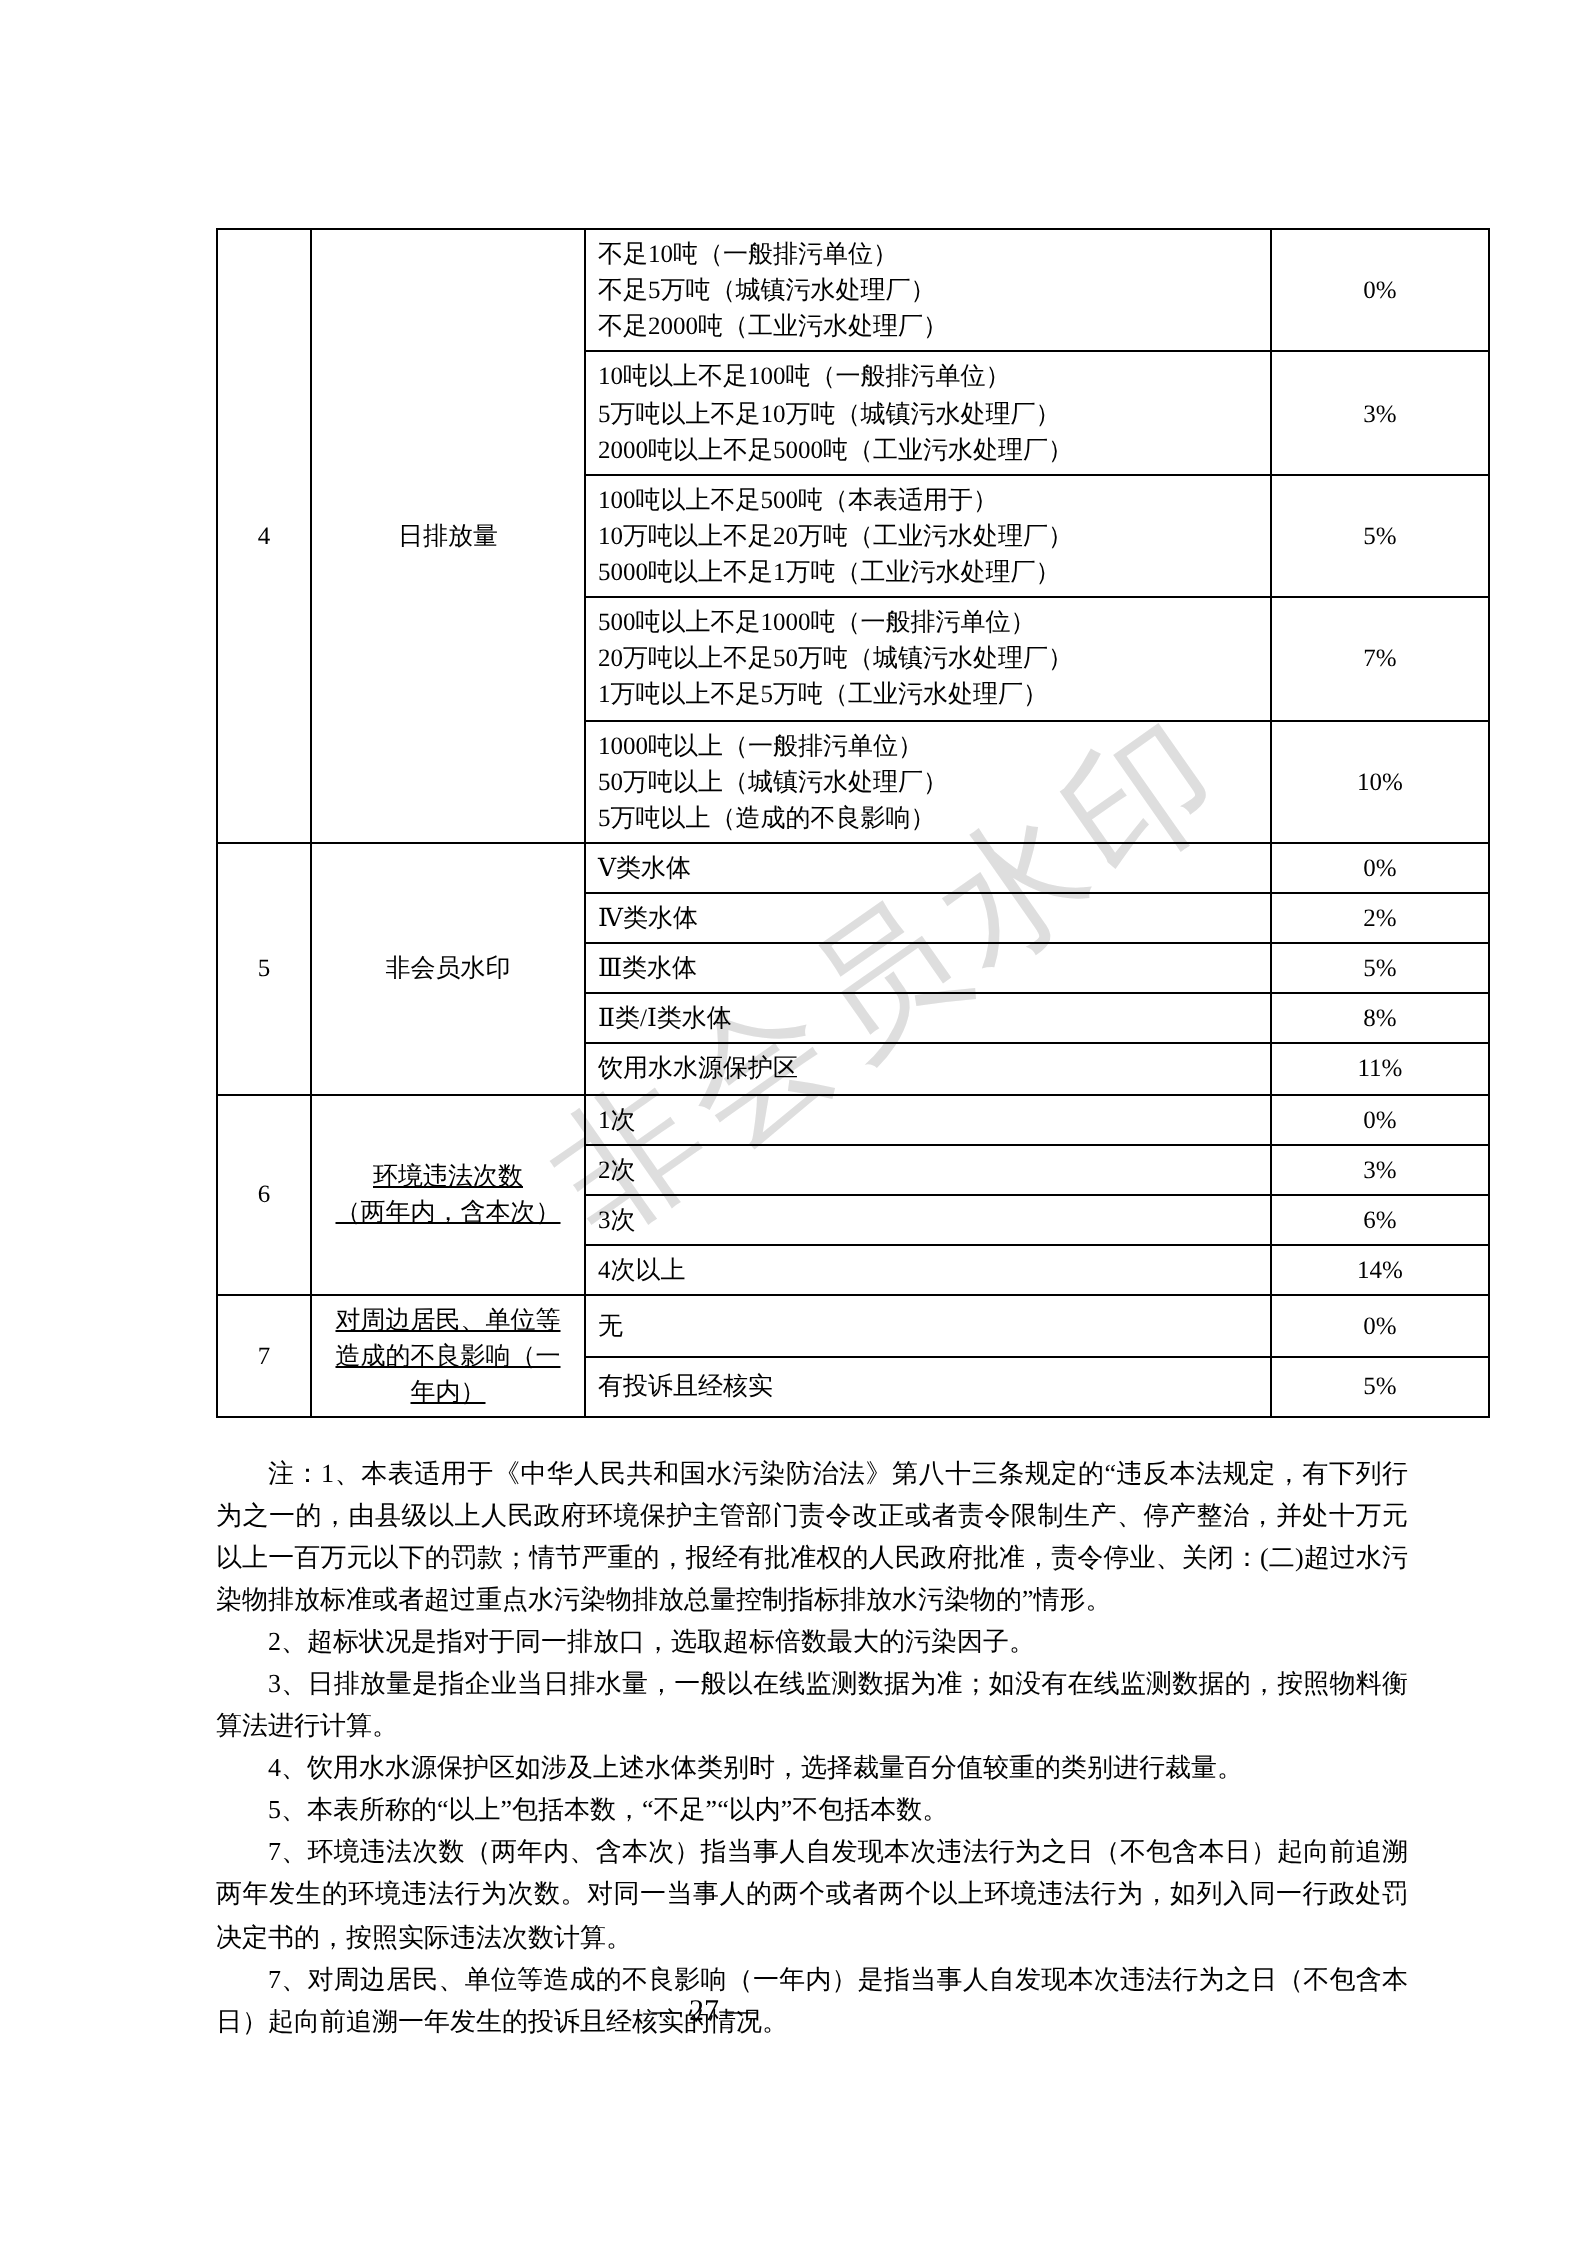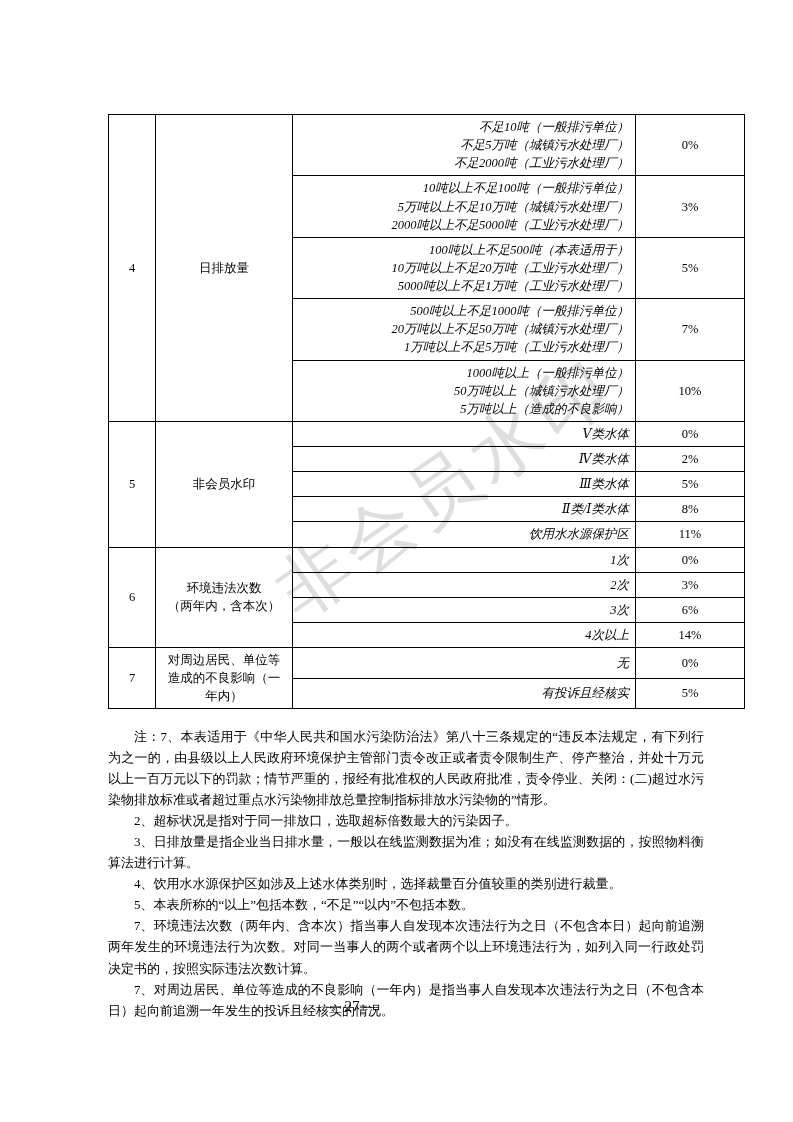--- a/index.html
+++ b/index.html
@@ -57,32 +57,32 @@
   td.idx {
     width: 34px;
     text-align: center;
   }
   td.cat {
     width: 124px;
     text-align: center;
   }
   td.desc {
     width: 330px;
-    text-align: right;
-    font-style: italic;
+    text-align: left;
   }
   td.pct {
     width: 96px;
     text-align: center;
   }
   .lines div {
     white-space: nowrap;
   }
   .cat-lines div {
     white-space: nowrap;
+    text-decoration: underline;
   }
   .notes {
     position: absolute;
     left: 108px;
     top: 726px;
     width: 596px;
     font-size: 13px;
     line-height: 1.62;
     text-align: justify;
   }
@@ -228,21 +228,21 @@
           <td class="pct">0%</td>
         </tr>
         <tr>
           <td class="desc">有投诉且经核实</td>
           <td class="pct">5%</td>
         </tr>
       </tbody>
     </table>
 
     <div class="notes">
-      <p class="ind">注：7、本表适用于《中华人民共和国水污染防治法》第八十三条规定的“违反本法规定，有下列行为之一的，由县级以上人民政府环境保护主管部门责令改正或者责令限制生产、停产整治，并处十万元以上一百万元以下的罚款；情节严重的，报经有批准权的人民政府批准，责令停业、关闭：(二)超过水污染物排放标准或者超过重点水污染物排放总量控制指标排放水污染物的”情形。</p>
+      <p class="ind">注：1、本表适用于《中华人民共和国水污染防治法》第八十三条规定的“违反本法规定，有下列行为之一的，由县级以上人民政府环境保护主管部门责令改正或者责令限制生产、停产整治，并处十万元以上一百万元以下的罚款；情节严重的，报经有批准权的人民政府批准，责令停业、关闭：(二)超过水污染物排放标准或者超过重点水污染物排放总量控制指标排放水污染物的”情形。</p>
       <p class="ind">2、超标状况是指对于同一排放口，选取超标倍数最大的污染因子。</p>
       <p class="ind">3、日排放量是指企业当日排水量，一般以在线监测数据为准；如没有在线监测数据的，按照物料衡算法进行计算。</p>
       <p class="ind">4、饮用水水源保护区如涉及上述水体类别时，选择裁量百分值较重的类别进行裁量。</p>
       <p class="ind">5、本表所称的“以上”包括本数，“不足”“以内”不包括本数。</p>
       <p class="ind">7、环境违法次数（两年内、含本次）指当事人自发现本次违法行为之日（不包含本日）起向前追溯两年发生的环境违法行为次数。对同一当事人的两个或者两个以上环境违法行为，如列入同一行政处罚决定书的，按照实际违法次数计算。</p>
       <p class="ind">7、对周边居民、单位等造成的不良影响（一年内）是指当事人自发现本次违法行为之日（不包含本日）起向前追溯一年发生的投诉且经核实的情况。</p>
     </div>
 
     <div class="pageno">— 27 —</div>
 

